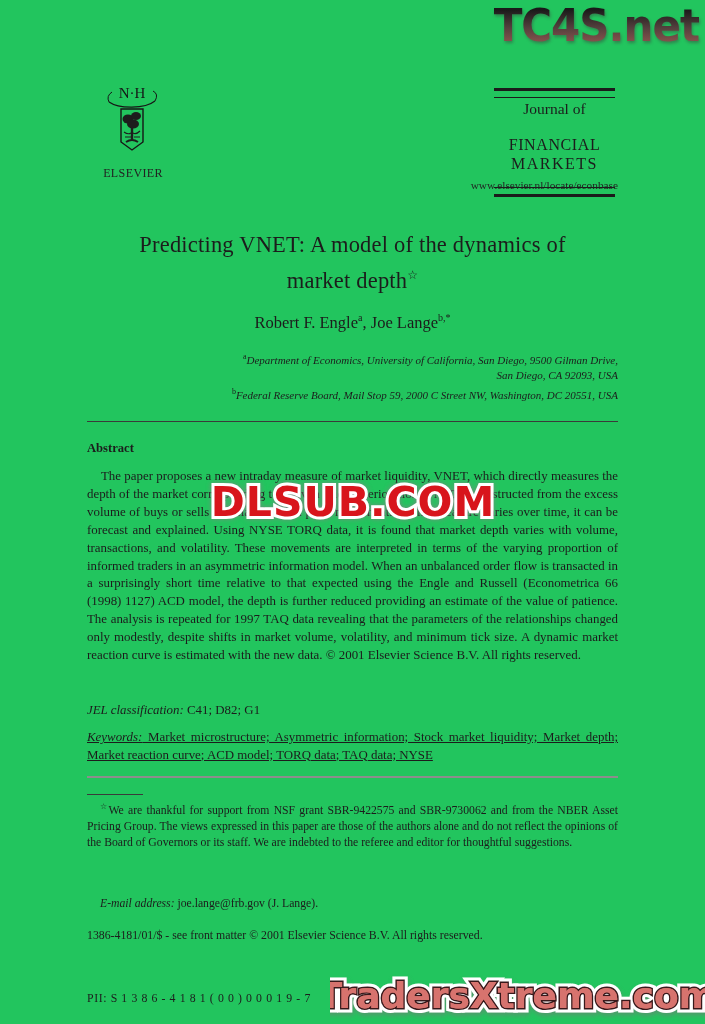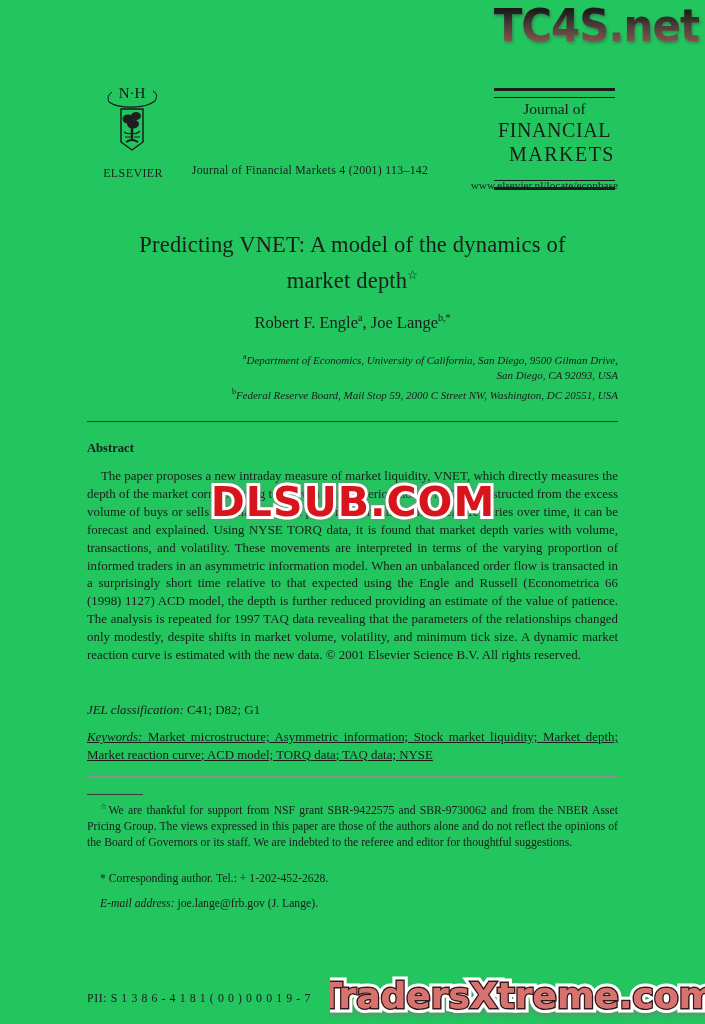--- a/index.html
+++ b/index.html
@@ -43,22 +43,22 @@
   .masthead{position:relative;text-align:center;padding:8px 0 24px;}
   .masthead::before{
     content:"";position:absolute;top:0;left:0;right:0;height:6px;
     border-top:3px solid #1b1b1b;border-bottom:1px solid #1b1b1b;
   }
   .masthead::after{
     content:"";position:absolute;bottom:0;left:0;right:0;height:6px;
     border-bottom:3px solid #1b1b1b;border-top:1px solid #1b1b1b;
   }
   .mast-line1{font-size:15.5px;margin-top:4px;}
-  .mast-line2{font-size:20px;letter-spacing:.6px;margin-top:1px;}
-  .mast-line3{font-size:20px;letter-spacing:1.5px;margin-top:1px;text-align:right;}
+  .mast-line2{font-size:16px;letter-spacing:.6px;margin-top:18px;}
+  .mast-line3{font-size:16px;letter-spacing:1.5px;margin-top:1px;}
   .website{
     position:absolute;right:87px;top:179px;
     font-size:11.3px;white-space:nowrap;color:#222;
   }
   
   .title{
     position:absolute;left:87px;top:230px;width:531px;
     text-align:center;font-size:22.5px;line-height:30px;letter-spacing:.2px;
   }
   .title sup{font-size:12px;}
@@ -138,21 +138,20 @@
       <ellipse cx="24" cy="34" rx="5.5" ry="4.5" fill="#1d1d1d"></ellipse>
       <ellipse cx="32" cy="31" rx="5" ry="4" fill="#1d1d1d"></ellipse>
       <ellipse cx="29" cy="39" rx="6" ry="4.5" fill="#1d1d1d"></ellipse>
       <path d="M28,42 v14" stroke="#1d1d1d" stroke-width="2.4"></path>
       <path d="M22,57 q6,-4 12,0" stroke="#1d1d1d" stroke-width="2" fill="none"></path>
       <path d="M20,47 q4,3 7,1 M36,46 q-4,4 -7,2 M21,52 h6 M30,52 h6" stroke="#1d1d1d" stroke-width="1.1" fill="none"></path>
     </svg>
     <div class="elsevier-name">ELSEVIER</div>
   </div>
 
-  <div class="citation">Journal of Financial Markets 4 (2001) 113–142</div>
 
   <div class="masthead-block">
     <div class="masthead">
       <div class="mast-line1">Journal of</div>
       <div class="mast-line2">FINANCIAL</div>
       <div class="mast-line3">MARKETS</div>
     </div>
   </div>
   <div class="website">www.elsevier.nl/locate/econbase</div>
 
@@ -188,25 +187,25 @@
   <div class="keywords-line">
     <span class="ital-label">Keywords:</span><span> Market microstructure; Asymmetric information; Stock market liquidity; Market depth; Market reaction curve; ACD model; TORQ data; TAQ data; NYSE</span>
   </div>
 
   <div class="rule-2"></div>
   <div class="fn-rule"></div>
 
   <div class="fn-thanks">
     <p class="para"><sup>☆</sup><span>We are thankful for support from NSF grant SBR-9422575 and SBR-9730062 and from the NBER Asset Pricing Group. The views expressed in this paper are those of the authors alone and do not reflect the opinions of the Board of Governors or its staff. We are indebted to the referee and editor for thoughtful suggestions.</span></p>
   </div>
-  <div class="fn-corresponding">* Corresponding author. Tel.: + 1-202-452-2628.</div>
   <div class="fn-email">
     <span class="ital-label">E-mail address:</span><span> joe.lange@frb.gov (J. Lange).</span>
   </div>
 
+  <div class="imprint-front">1386-4181/01/$ - see front matter  ©  2001 Elsevier Science B.V. All rights reserved.</div>
   <div class="imprint-pii">PII: S 1 3 8 6 - 4 1 8 1 ( 0 0 ) 0 0 0 1 9 - 7</div>
 
   <svg class="wm-bottom" width="375" height="52" viewBox="0 0 375 52">
     <g style="filter:drop-shadow(1px 3px 2px rgba(120,120,120,.55));">
       <text x="187" y="38" text-anchor="middle" fill="#38191b" stroke="#ffffff" stroke-width="9" paint-order="stroke">TradersXtreme.com</text>
       <text x="187" y="38" text-anchor="middle" fill="#d7736e" stroke="#38191b" stroke-width="3" paint-order="stroke">TradersXtreme.com</text>
       <text x="187" y="38" text-anchor="middle" fill="#d7736e">TradersXtreme.com</text>
     </g>
   </svg>
 

